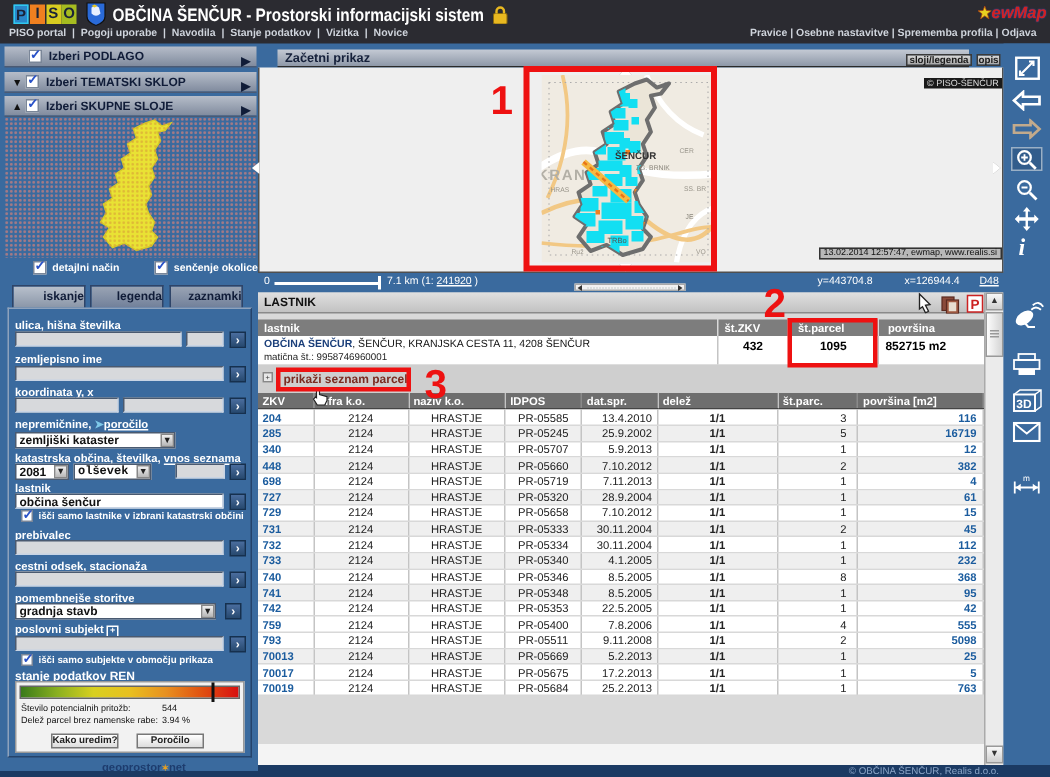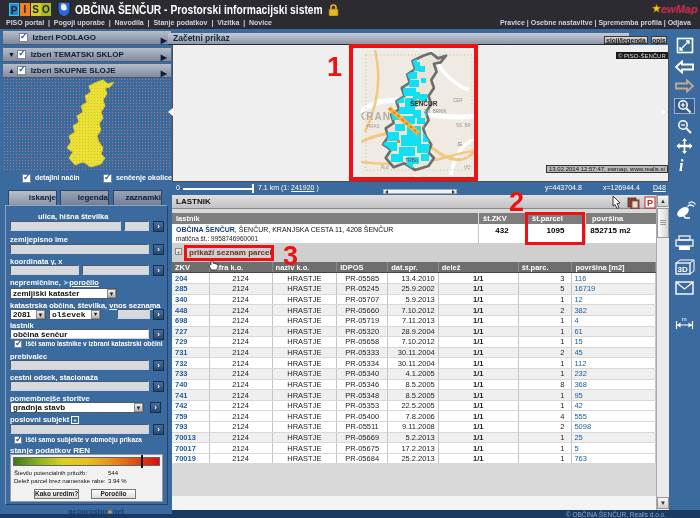--- a/index.html
+++ b/index.html
@@ -31,37 +31,37 @@
 
 #spanel { position:absolute; left:5px; top:205px; width:163px; height:300px; border:1px solid #8ea2bc; border-right-color:#24436b; border-bottom-color:#24436b; }
 .lbl { position:absolute; color:#fff; font:bold 7.5px "Liberation Sans",sans-serif; }
 .lbl u { text-decoration:underline; }
 .inp { position:absolute; background:#d7d9dc; border:1px solid #4a5a70; border-bottom-color:#c8d4e4; border-right-color:#c8d4e4; height:10px; font:bold 8px "Liberation Sans",sans-serif; color:#111; line-height:9px; padding-left:2px; }
 .gobtn { position:absolute; width:11px; height:11px; background:linear-gradient(#4a6d9e,#27496f); border:1px solid #16304e; color:#fff; font:bold 8px "Liberation Sans",sans-serif; text-align:center; line-height:10px; }
 .sel { position:absolute; background:#fff; border:1px solid #4a5a70; height:11px; font:bold 8px "Liberation Sans",sans-serif; color:#111; line-height:10px; padding-left:2px; }
 .sel .db { position:absolute; right:0px; top:0px; width:9px; height:9px; background:linear-gradient(#f0f0f0,#b8b8b8); border:1px solid #888; font-size:6px; line-height:8px; text-align:center; color:#222; }
 
 
-#maptitle { position:absolute; left:168px; top:33px; width:461px; height:12px; background:linear-gradient(#c4cad4,#8e98a8); border-bottom:1px solid #2a2a2a; color:#15203a; font:bold 8.5px "Liberation Sans",sans-serif; line-height:11px; }
+#maptitle { position:absolute; left:185px; top:33px; width:461px; height:12px; background:linear-gradient(#c4cad4,#8e98a8); border-bottom:1px solid #2a2a2a; color:#15203a; font:bold 8.5px "Liberation Sans",sans-serif; line-height:11px; }
 .mbtn { position:absolute; top:36px; height:8px; background:linear-gradient(#d8d8d8,#a8a8a8); border:1px solid #3a3a3a; color:#1a1a1a; font:bold 6.5px "Liberation Sans",sans-serif; line-height:7px; text-align:center; }
 #mapcanvas { position:absolute; left:172px; top:45px; width:497px; height:137px; background:#efefef; border:1px solid #4f4f4f; border-top:none; }
 #scalerow { position:absolute; left:172px; top:182px; width:497px; height:13px; color:#fff; font:7px "Liberation Sans",sans-serif; }
 
 
 #results { position:absolute; left:172px; top:195px; width:497px; height:315px; background:#d9d9d9; }
 #lastbar { position:absolute; left:0; top:0; width:484px; height:14px; background:linear-gradient(#e0e0e0,#c2c2c2); border-bottom:1px solid #8a8a8a; color:#111; font:bold 8px "Liberation Sans",sans-serif; line-height:14px; }
 .th1 { position:absolute; top:18px; height:11px; background:#7d7d7d; color:#fff; font:bold 7.5px "Liberation Sans",sans-serif; line-height:11px; }
 #tbl2, #tbl2b { position:absolute; left:0px; width:484px; border-collapse:collapse; table-layout:fixed; background:#fff; }
 #tbl2 { top:67px; }
 #tbl2b { top:78px; }
 #tbl2 td, #tbl2b td { border-right:1px solid #c4c4c4; border-bottom:1px solid #d8d8d8; font:7.5px/9px "Liberation Sans",sans-serif; color:#222; height:10.62px; padding:0 2px; overflow:hidden; white-space:nowrap; }
 #tbl2 td.h { background:#6e6e6e; color:#fff; font-weight:bold; border-right-color:#8a8a8a; border-bottom:1px solid #444; padding-left:3px; }
 #tbl2b tr.alt td { background:#efefef; }
 #tbl2b td.zkv { color:#1b5c9e; font-weight:bold; padding-left:3px; }
-#tbl2b td.pov { color:#1b5c9e; font-weight:normal; text-align:left; padding-right:4px; }
+#tbl2b td.pov { color:#1b5c9e; font-weight:bold; text-align:right; padding-right:4px; }
 #tbl2b td.c { text-align:center; }
 #tbl2b td.r { text-align:right; padding-right:3px; }
 #tbl2b td.rp { text-align:right; padding-right:7px; }
 #tbl2b td.b { font-weight:bold; }
 .redbox { position:absolute; border:3px solid #e11; }
 .rednum { position:absolute; color:#e11; font:bold 27px "Liberation Sans",sans-serif; }
 
 
 #rtb { position:absolute; left:669px; top:29px; width:31px; height:489px; background:#3a6a9e; }
 
@@ -107,21 +107,21 @@
 <div class="abs whtxt" style="left:22px; top:174px;"><span class="cb"></span>&nbsp; detajlni način</div>
 <div class="abs whtxt" style="left:103px; top:174px;"><span class="cb"></span>&nbsp; senčenje okolice</div>
 
 <div id="tabs">
   <div class="tab" style="left:5px; width:49px; background:linear-gradient(#b8c0cc,#8a96a8);">iskanje</div>
   <div class="tab" style="left:57px; width:49px; background:linear-gradient(#9aa4b4,#71809a);">legenda</div>
   <div class="tab" style="left:110px; width:49px; background:linear-gradient(#9aa4b4,#71809a);">zaznamki</div>
 </div>
 
 <div id="spanel"></div>
-<div class="lbl" style="left:10px; top:212px;margin-left:28px;">ulica, hišna številka</div>
+<div class="lbl" style="left:10px; top:212px;">ulica, hišna številka</div>
 <div class="inp" style="left:10px; top:221px; width:111px;"></div>
 <div class="inp" style="left:124px; top:221px; width:25px;"></div>
 <div class="gobtn" style="left:153px; top:221px;">›</div>
 <div class="lbl" style="left:10px; top:235px;">zemljepisno ime</div>
 <div class="inp" style="left:10px; top:244px; width:139px;"></div>
 <div class="gobtn" style="left:153px; top:244px;">›</div>
 <div class="lbl" style="left:10px; top:257px;"><u>koordinata y, x</u></div>
 <div class="inp" style="left:10px; top:265px; width:69px;"></div>
 <div class="inp" style="left:82px; top:265px; width:67px;"></div>
 <div class="gobtn" style="left:153px; top:265px;">›</div>

